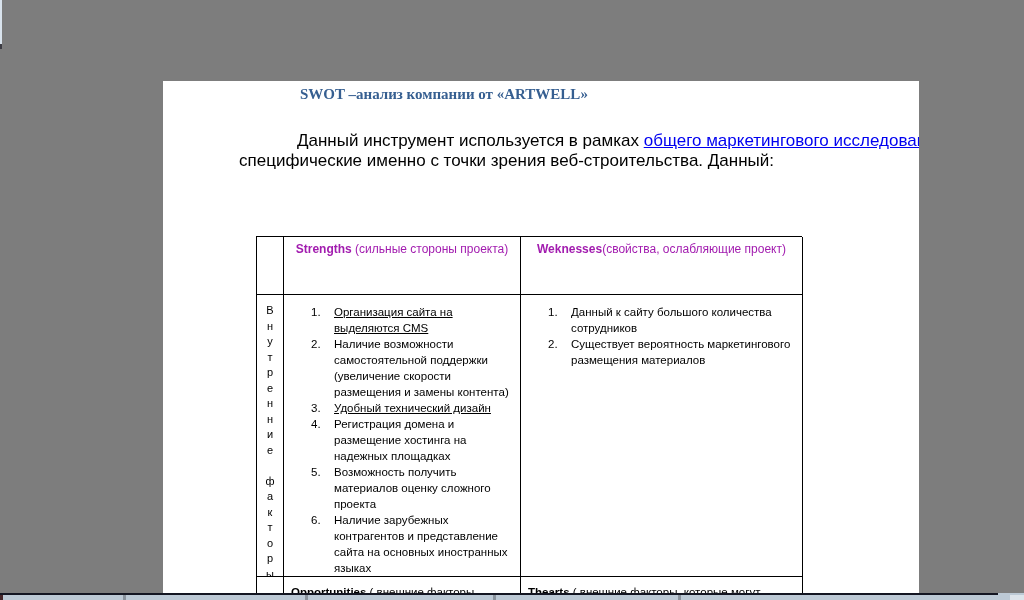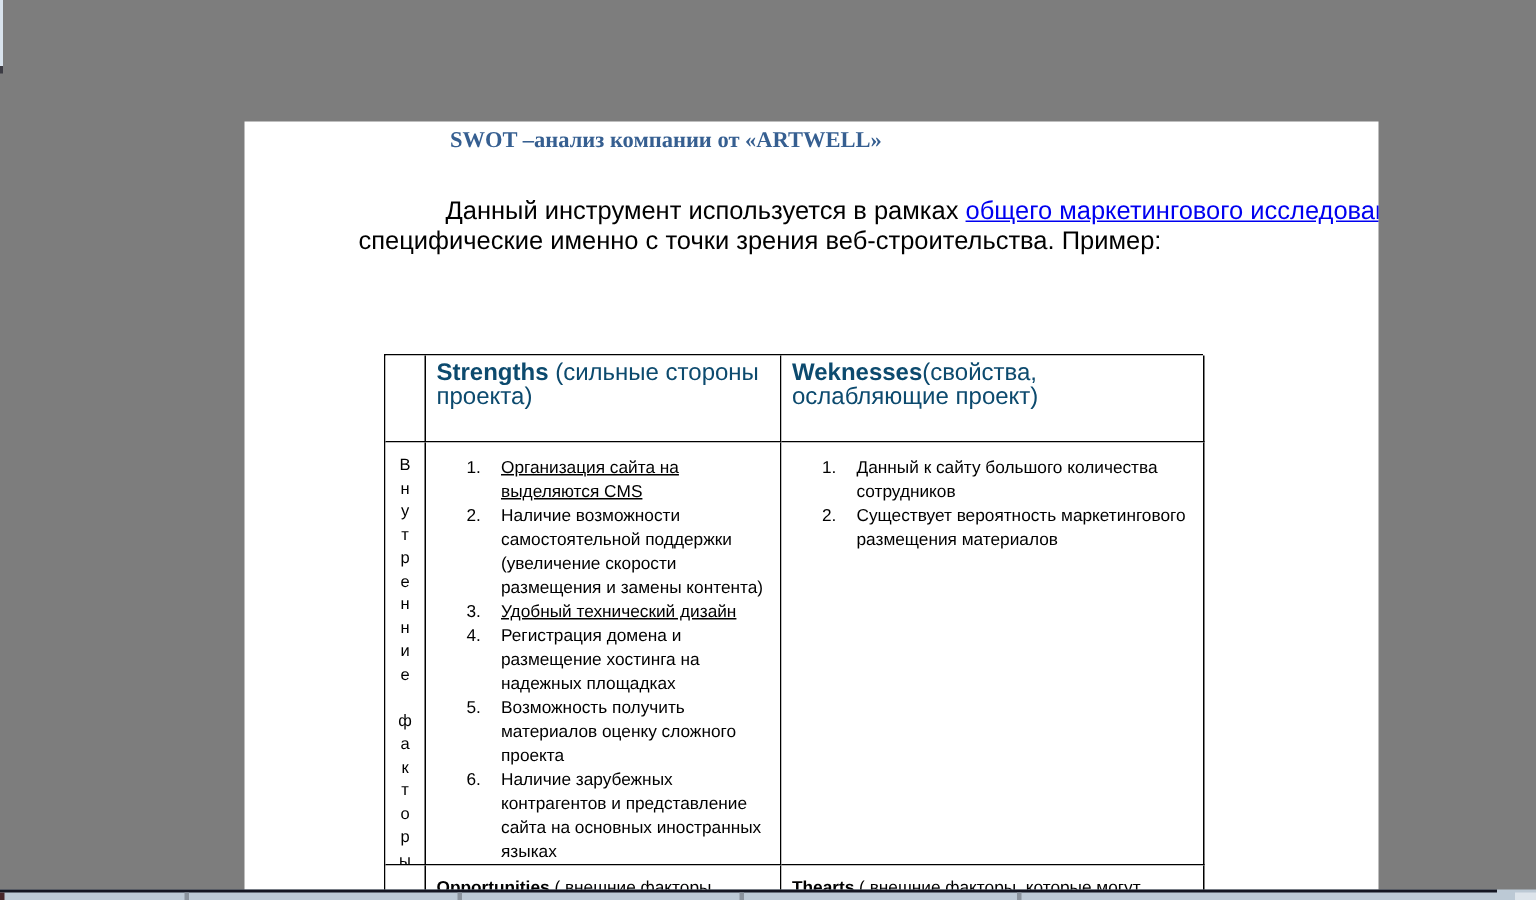--- a/index.html
+++ b/index.html
@@ -26,21 +26,21 @@
   a.doclink, .as-link { color:#0000f0; text-decoration:underline; cursor:pointer; }
 
   .swot-table { position:absolute; left:93px; top:155px; width:546px;
                 display:grid;
                 grid-template-columns:27px 237px 282px;
                 grid-template-rows:58px 282px 135px;
                 border-top:1px solid #000; border-left:1px solid #000; }
   .cell { border-right:1px solid #000; border-bottom:1px solid #000;
           background:#fff; overflow:hidden; }
 
-  .hdr-cell { padding:4px 7px; font-size:16px; line-height:16px; color:#0c4a6e; }
+  .hdr-cell { padding:4px 7px; font-size:12px; line-height:16px; color:#a21caf;text-align:center; }
   .hdr-cell b { font-weight:bold; }
 
   .vlabel { padding-top:8px; text-align:center; font-size:11px; color:#000; }
   .vlabel div { height:15.5px; line-height:15.5px; }
 
   ol.swot-list { list-style:none; counter-reset:item; padding:9px 6px 0 27px; }
   ol.swot-list li { counter-increment:item; position:relative;
                     padding-left:23px; font-size:11.5px; line-height:16px;
                     color:#000; }
   ol.swot-list li::before { content:counter(item) "."; position:absolute; left:0; top:0;
@@ -65,21 +65,21 @@
 
   <div class="edge-sliver"></div>
   <div class="edge-sliver-dot"></div>
 
   <div class="page">
 
     <div class="doc-title">SWOT –анализ компании от «ARTWELL»</div>
 
     <div class="intro">
       <div class="line first"><span>Данный инструмент используется в рамках </span><a class="doclink">общего маркетингового исследования</a><span>, с учетом</span></div>
-      <div class="line">специфические именно с точки зрения веб-строительства. Пример:</div>
+      <div class="line">специфические именно с точки зрения веб-строительства. Данный:</div>
     </div>
 
     <div class="swot-table">
 
       <div class="cell"></div>
       <div class="cell hdr-cell">
         <b>Strengths</b><span> (сильные стороны проекта)</span>
       </div>
       <div class="cell hdr-cell">
         <b>Weknesses</b><span>(свойства, ослабляющие проект)</span>

